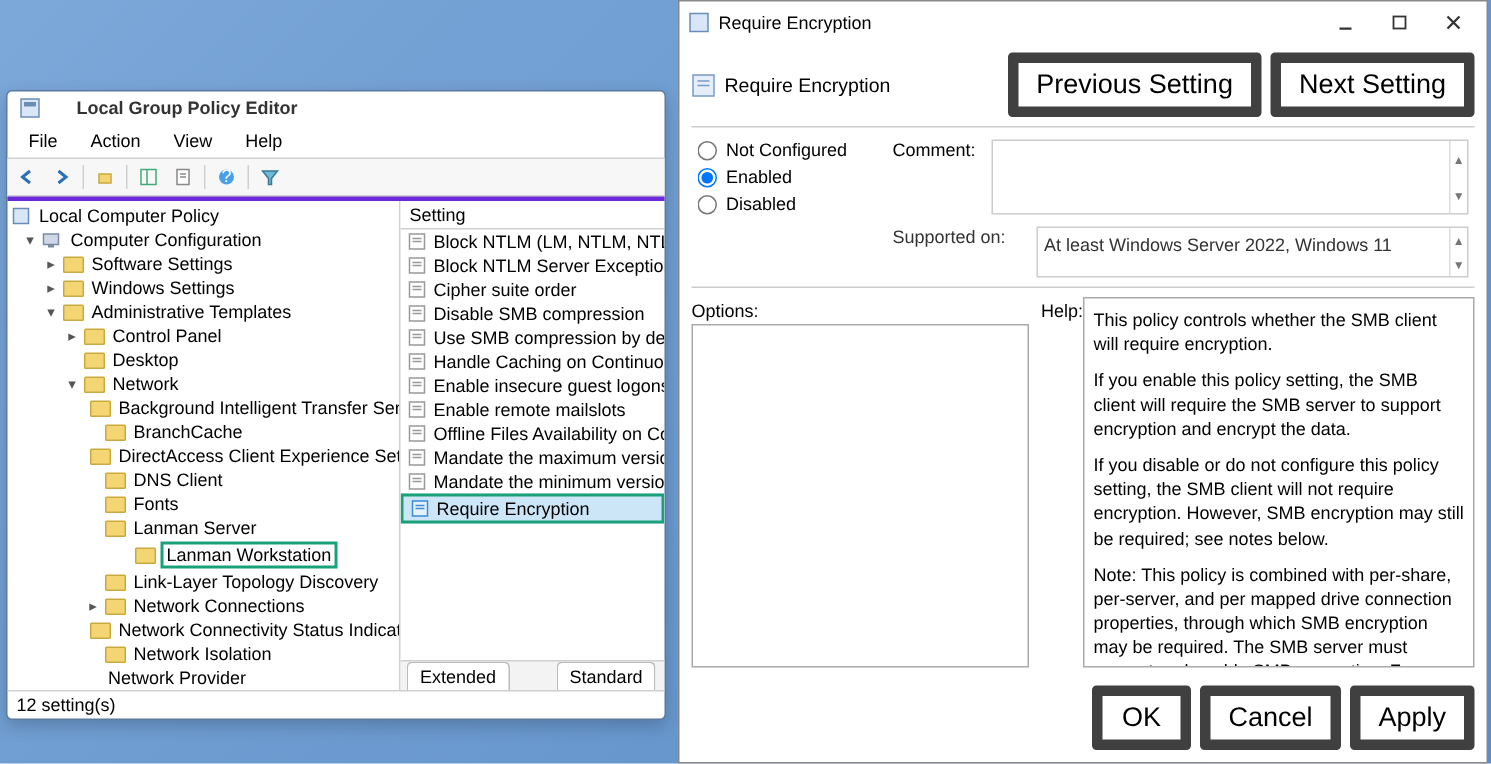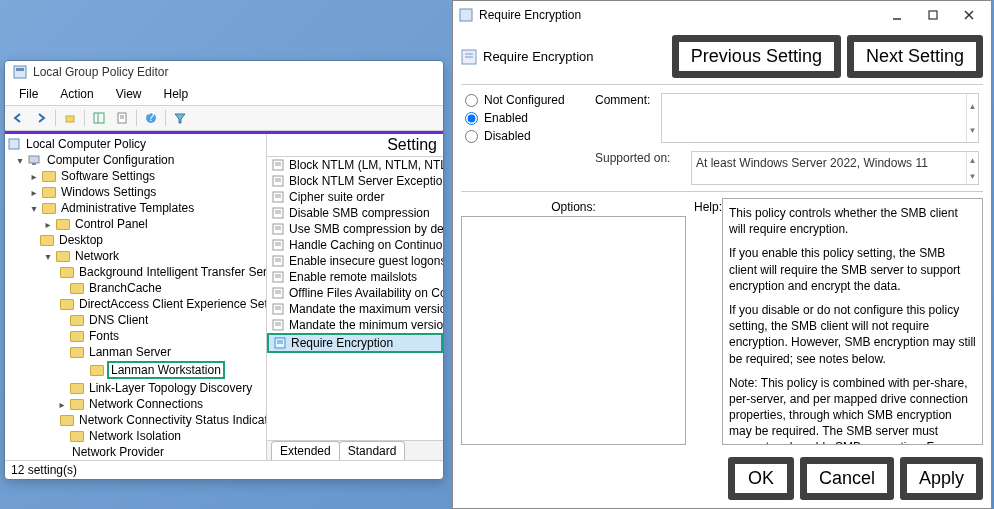--- a/index.html
+++ b/index.html
@@ -1,42 +1,42 @@
 <!DOCTYPE html>
 <html><head>
 <meta charset="utf-8">
 <style>
 * { box-sizing: border-box; margin: 0; padding: 0; font-family: "Segoe UI", Tahoma, sans-serif; font-size: 12px; }
 body { background: linear-gradient(135deg, #7ba7d9 0%, #5c8dc7 100%); width: 994px; height: 509px; position: relative; overflow: hidden; }
 
 
 .gpe-window { position: absolute; left: 4px; top: 60px; width: 440px; height: 420px; background: #fff; border: 1px solid #5a7aa0; border-radius: 4px; box-shadow: 0 4px 12px rgba(0,0,0,.2); display: flex; flex-direction: column; }
-.gpe-title { display: flex; align-items: flex-start; gap: 6px; padding: 4px 8px; color: #333; font-size: 12px; }
+.gpe-title { display: flex; align-items: flex-start; gap: 24px; padding: 4px 8px; color: #333; font-size: 12px; font-weight: bold; }
 .gpe-title .icon { width: 14px; height: 14px; }
 .menu-bar { display: flex; gap: 2px; padding: 2px 4px; border-bottom: 1px solid #d0d0d0; }
 .menu-bar span { padding: 2px 10px; cursor: default; }
 .tool-bar { display: flex; gap: 1px; padding: 2px 2px; border-bottom: 1px solid #d0d0d0; background: #f7f7f7; }
 .tool-bar .tbtn { width: 22px; height: 20px; border: 1px solid transparent; display: flex; align-items: center; justify-content: center; }
 .tool-bar .sep { width: 1px; background: #d0d0d0; margin: 2px 2px; }
 .gpe-body { flex: 1; display: flex; overflow: hidden; border-top: 3px solid #6d28d9; }
 .tree-pane { width: 262px; border-right: 1px solid #d0d0d0; overflow: hidden; font-size: 12px; padding-top: 2px;}
 .tree-node { display: flex; align-items: center; gap: 3px; padding: 1px 0; white-space: nowrap; }
 .tree-node .exp { width: 10px; text-align: center; color: #555; font-size: 10px; cursor: default; }
 .folder-icon { width: 14px; height: 11px; background: #f3d673; border: 1px solid #caa93f; border-radius: 1px; flex-shrink: 0; }
 .policy-icon { width: 14px; height: 14px; flex-shrink: 0; }
 .tree-label { padding: 0 2px; }
 .selected-box { border: 2px solid #1aa179; padding: 0 2px; }
 .list-pane { flex: 1; display: flex; flex-direction: column; overflow: hidden; }
-.list-header { background: #fff; border-bottom: 1px solid #d0d0d0; padding: 2px 6px; font-size: 16px; text-align: right; }
+.list-header { background: #fff; border-bottom: 1px solid #d0d0d0; padding: 2px 6px; font-size: 12px; }
 .list-items { flex: 1; overflow: hidden; }
 .list-row { display: flex; align-items: center; gap: 4px; padding: 1px 4px; white-space: nowrap; }
 .list-icon { width: 14px; height: 14px; flex-shrink: 0; display: flex; align-items: center; justify-content: center; }
 .list-row.sel { background: #cde6f7; }
 .list-row.sel.boxed { border: 2px solid #1aa179; }
-.tabs { display: flex; border-top: 1px solid #d0d0d0; background: #f3f3f3; font-size: 11px; padding-left: 4px;}
+.tabs { display: flex; border-top: 1px solid #d0d0d0; background: #f3f3f3; font-size: 11px; padding-left: 4px; gap: 32px;}
 .tabs .tab { padding: 2px 8px; border: 1px solid #bbb; border-bottom: none; background: #fff; border-radius: 4px 4px 0 0; margin-right: -1px;}
 .status-bar { border-top: 1px solid #d0d0d0; padding: 2px 6px; font-size: 12px; }
 
 
 .dlg { position: absolute; left: 452px; top: 0; width: 540px; height: 509px; background: #fff; border: 1px solid #888; display: flex; flex-direction: column; }
 .dlg-titlebar { display: flex; align-items: center; padding: 4px 6px; gap: 6px; }
 .dlg-titlebar .caption { flex: 1; font-size: 12px; }
 .winbtns { display: flex; gap: 8px; align-items: center; margin-right: 2px;}
 .winbtn { width: 28px; height: 20px; display: flex; align-items: center; justify-content: center; }
 .dlg-body { flex: 1; padding: 6px 8px 8px 8px; display: flex; flex-direction: column; gap: 6px; overflow: hidden; }
@@ -49,21 +49,21 @@
 .state-col { display: flex; flex-direction: column; gap: 4px; }
 .radio-row { display: flex; align-items: center; gap: 6px; }
 input[type=radio] { width: 13px; height: 13px; }
 .comment-box, .support-box { flex: 1; border: 1px solid #ccc; min-height: 34px; padding: 4px; font-size: 12px; background: #fff; position: relative; }
 .support-box { color: #333; }
 .updown { position: absolute; right: 0; top: 0; bottom: 0; width: 12px; display: flex; flex-direction: column; }
 .updown div { flex:1; display:flex; align-items:center; justify-content:center; font-size:8px; color:#777; border-left:1px solid #ddd;}
 .opts-help { flex: 1; display: flex; gap: 8px; min-height: 0;}
 .opts-col { flex: 0 0 225px; display: flex; flex-direction: column; }
 .help-col { flex: 1; display: flex; flex-direction: row; min-width: 0;}
-.col-title { padding: 2px 0; margin-bottom: 0; text-align: center;}
+.col-title { padding: 2px 0; margin-bottom: 0;}
 .col-box { flex: 1; border: 1px solid #aaa; padding: 6px; font-size: 12px; overflow: hidden; line-height: 1.35; }
 .help-col .col-box { overflow-y: auto;}
 .dlg-footer { display: flex; justify-content: flex-end; gap: 6px; padding-top: 6px; }
 .support-label-row{ display:flex; gap:20px; align-items:flex-start; padding: 2px 4px 6px 4px; border-bottom:1px solid #ccc;}
 .support-label-row .lbl{ width:100px; text-align:right; color:#333;}
 p{ margin-bottom:8px;}
 
 
 svg { display: block; }
 </style>
@@ -164,21 +164,21 @@
       <div class="tree-node" style="padding-left:24px">
           <span class="exp">▾</span>
           <span class="folder-icon"></span>
           <span class="tree-label">Administrative Templates</span>
         </div>
       <div class="tree-node" style="padding-left:38px">
           <span class="exp">▸</span>
           <span class="folder-icon"></span>
           <span class="tree-label">Control Panel</span>
         </div>
-      <div class="tree-node" style="padding-left:22px">
+      <div class="tree-node" style="padding-left:38px">
           <span class="exp"> </span>
           <span class="folder-icon"></span>
           <span class="tree-label">Desktop</span>
         </div>
       <div class="tree-node" style="padding-left:38px">
           <span class="exp">▾</span>
           <span class="folder-icon"></span>
           <span class="tree-label">Network</span>
         </div>
       <div class="tree-node" style="padding-left:52px">

